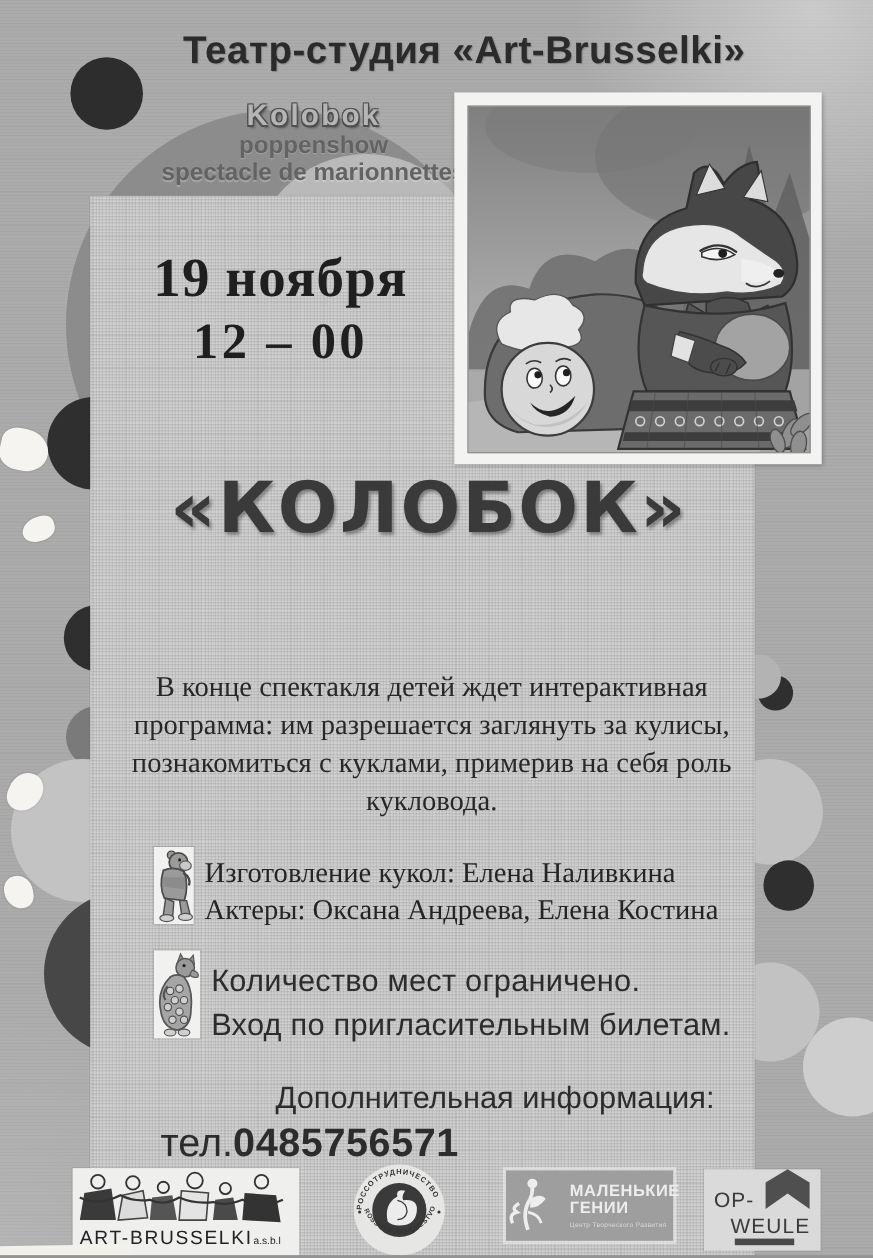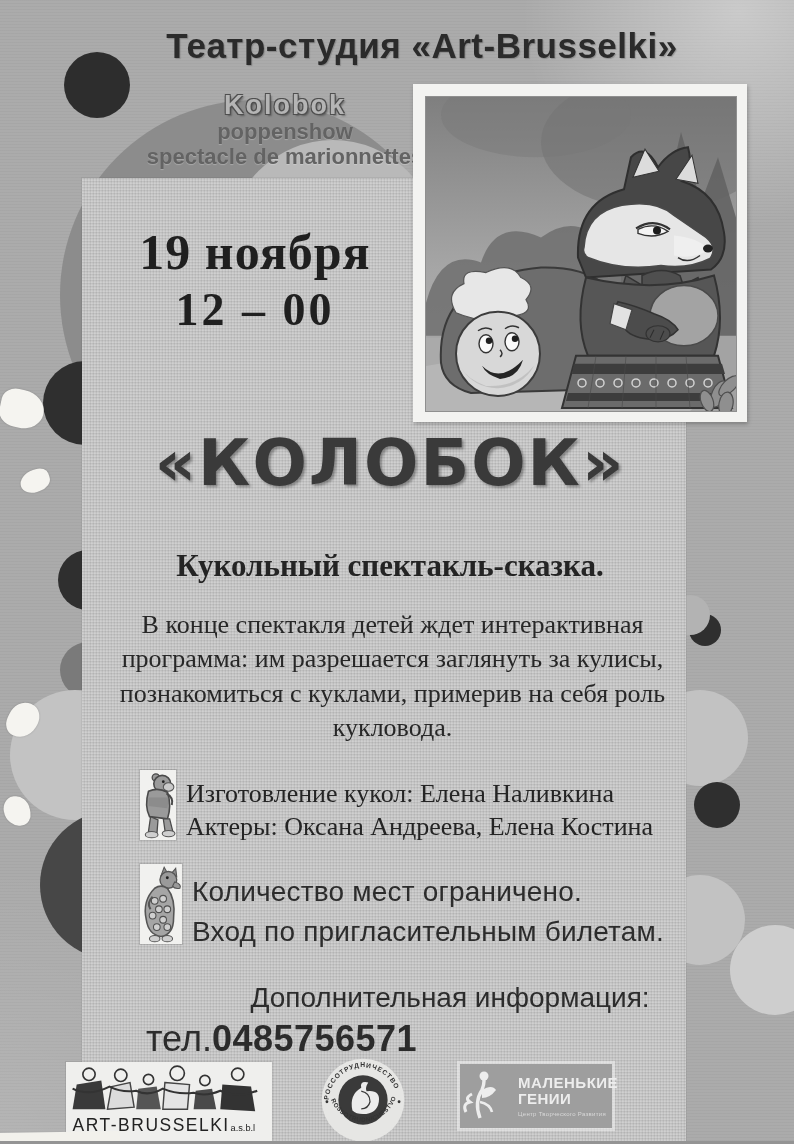--- a/index.html
+++ b/index.html
@@ -189,21 +189,20 @@
       <g fill="#8f8f8f" stroke="#4f4f4f" stroke-width="1.2">
         <ellipse cx="293" cy="296" rx="7" ry="14" transform="rotate(25 293 296)"></ellipse>
         <ellipse cx="303" cy="288" rx="6" ry="13" transform="rotate(45 303 288)"></ellipse>
         <ellipse cx="300" cy="306" rx="7" ry="12" transform="rotate(10 300 306)"></ellipse>
         <ellipse cx="281" cy="303" rx="6" ry="11" transform="rotate(-20 281 303)"></ellipse>
       </g>
     </svg>
   </div>
 
   <div class="show-title">«КОЛОБОК»</div>
-  <div class="show-subtitle">Кукольный спектакль-сказка.</div>
   <div class="show-desc">В конце спектакля детей ждет интерактивная программа: им разрешается заглянуть за кулисы, познакомиться с куклами, примерив на себя роль кукловода.</div>
 
   <div class="icon-card" style="left:140px;top:770px;width:36px;height:70px;">
     <svg viewBox="0 0 34 66">
       <rect x="0" y="0" width="34" height="66" fill="#f1f1ef"></rect>
       <circle cx="15" cy="7" r="3.5" fill="#9a9a9a" stroke="#4a4a4a" stroke-width="1.2"></circle>
       <circle cx="21" cy="13" r="8" fill="#9a9a9a" stroke="#4a4a4a" stroke-width="1.5"></circle>
       <ellipse cx="27" cy="16" rx="5" ry="4" fill="#c9c9c9" stroke="#555" stroke-width="1"></ellipse>
       <circle cx="22" cy="11" r="1.3" fill="#222"></circle>
       <path d="M8,20 Q4,34 9,44 L26,46 Q30,34 26,21 Q17,16 8,20 Z" fill="#9a9a9a" stroke="#4a4a4a" stroke-width="1.5"></path>
@@ -302,20 +301,28 @@
       <path d="M22,22 Q32,16 36,22 Q30,30 22,30 Z" fill="#ededed"></path>
       <path d="M20,34 Q30,36 32,44" fill="none" stroke="#ededed" stroke-width="2.6"></path>
     </svg>
     <div class="txt">
       <div class="t1">МАЛЕНЬКИЕ</div>
       <div class="t2">ГЕНИИ</div>
       <div class="tag">Центр Творческого Развития</div>
     </div>
   </div>
 
+  <div class="logo-ow">
+    <svg class="chev" viewBox="0 0 44 40">
+      <polygon points="2,38 2,14 22,2 42,14 42,38 22,24" fill="#4f4f4f"></polygon>
+    </svg>
+    <div class="t1">OP-</div>
+    <div class="t2">WEULE</div>
+    <div class="bar"></div>
+  </div>
 
   <div class="damage" style="left:0;top:390px;width:44px;height:38px;border-radius:40% 60% 55% 45%;transform:rotate(12deg);"></div>
   <div class="damage" style="left:20px;top:470px;width:30px;height:22px;border-radius:60% 40% 50% 50%;transform:rotate(-18deg);"></div>
   <div class="damage" style="left:8px;top:702px;width:30px;height:36px;border-radius:55% 45% 60% 40%;transform:rotate(24deg);"></div>
   <div class="damage" style="left:4px;top:796px;width:26px;height:30px;border-radius:45% 55% 40% 60%;transform:rotate(-10deg);"></div>
   <div class="scan-edge"></div>
   <div class="bottom-line"></div>
 </div>
 
 </body></html>

